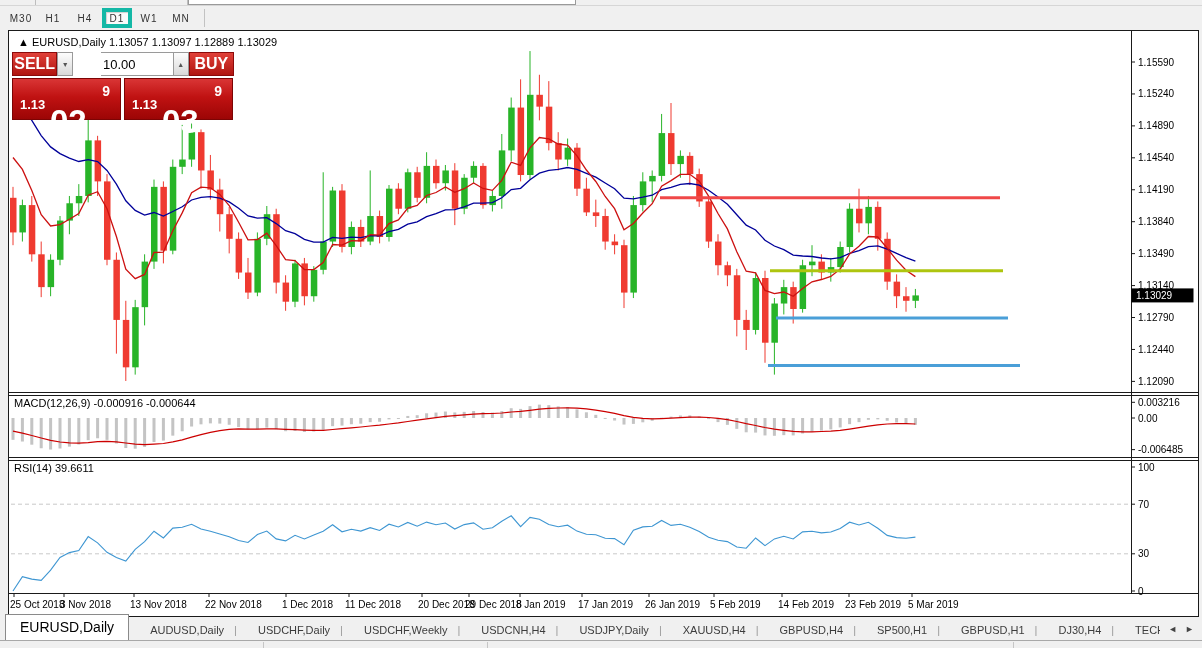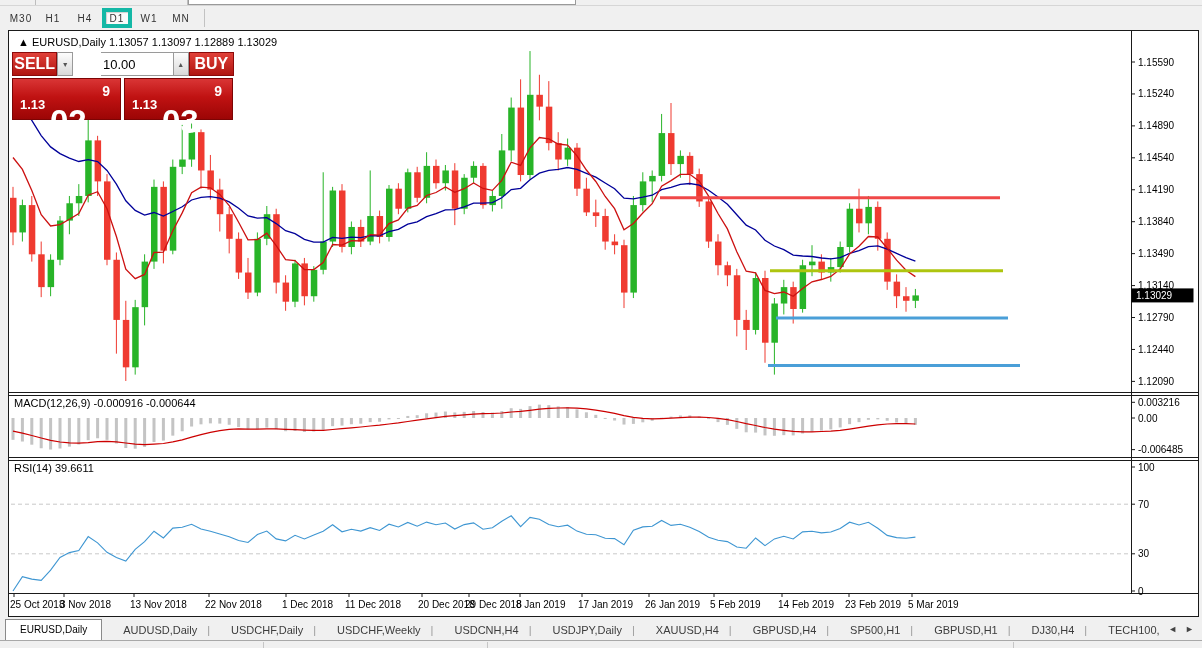--- a/index.html
+++ b/index.html
@@ -26,21 +26,21 @@
   #trade-row2{display:flex;margin-top:2px;}
   .price-block{width:109px;height:42px;background:linear-gradient(#d93535 0%,#c01212 45%,#9c0505 100%);border:1px solid #7c0404;color:#fff;position:relative;}
   .price-block.sell{margin-right:3px;}
   .pb-small{position:absolute;left:7px;bottom:7px;font-size:13px;font-weight:bold;text-align:center;}
   .pb-big{position:absolute;left:37px;top:1px;font-size:33px;font-weight:bold;margin-top:23px;}
   .pb-sup{position:absolute;right:10px;top:4px;font-size:14px;font-weight:bold;}
   
   #tab-row{position:absolute;left:0;top:618px;width:1202px;height:22px;background:#f0f0f0;display:flex;align-items:flex-end;font-size:11px;color:#3c3c3c;}
   #tabs-scroll{display:flex;align-items:flex-end;overflow:hidden;flex:1;}
   .tab{padding:3px 10px 4px 21px;white-space:nowrap;}
-  .tab.active{background:#fff;border:1px solid #8a8a8a;border-bottom:none;font-size:10px;color:#000;padding:4px 14px 5px 14px;margin-left:5px;}
+  .tab.active{background:#fff;border:1px solid #8a8a8a;border-bottom:none;font-size:14px;color:#000;padding:4px 14px 5px 14px;margin-left:5px;}
   .tab-sep{color:#9a9a9a;padding-bottom:4px;}
   .tab-arrows{display:flex;align-items:center;height:100%;padding:0 8px;gap:8px;}
   .tab-arrow{font-size:9px;color:#444;}
   
   #status-strip{position:absolute;left:0;top:640px;width:1202px;height:8px;background:#f0f0f0;border-top:1px solid #a8a8a8;}
   #status-strip .sep{position:absolute;top:1px;width:1px;height:7px;background:#c6c6c6;}
 </style>
 </head>
 <body>
 

